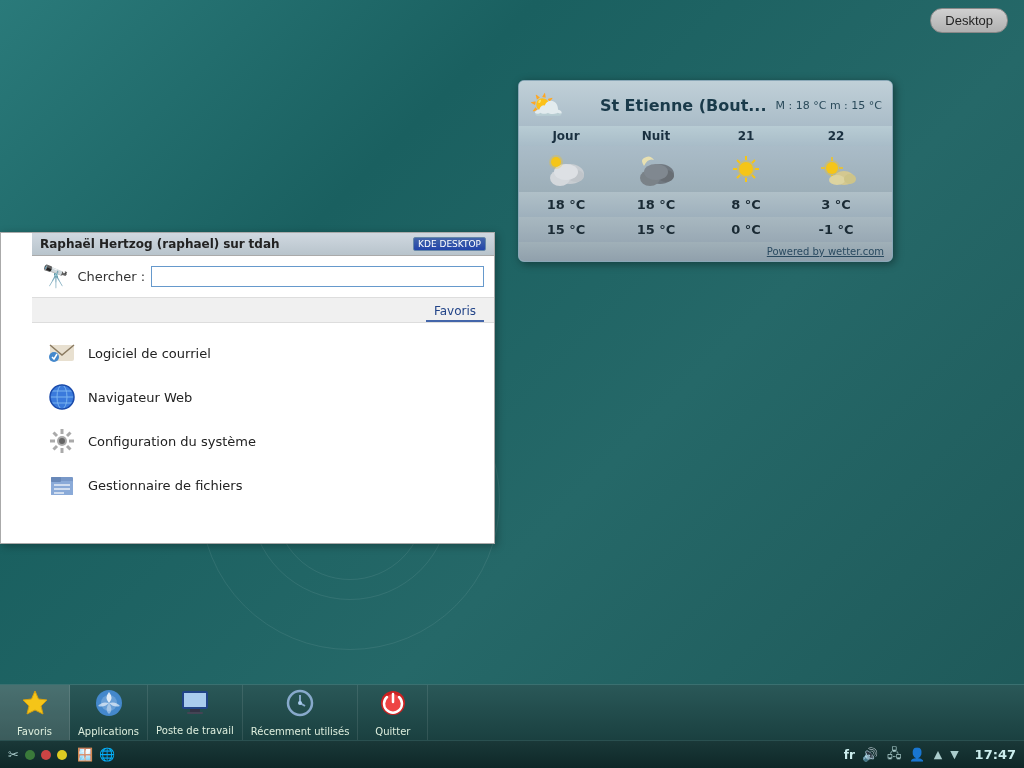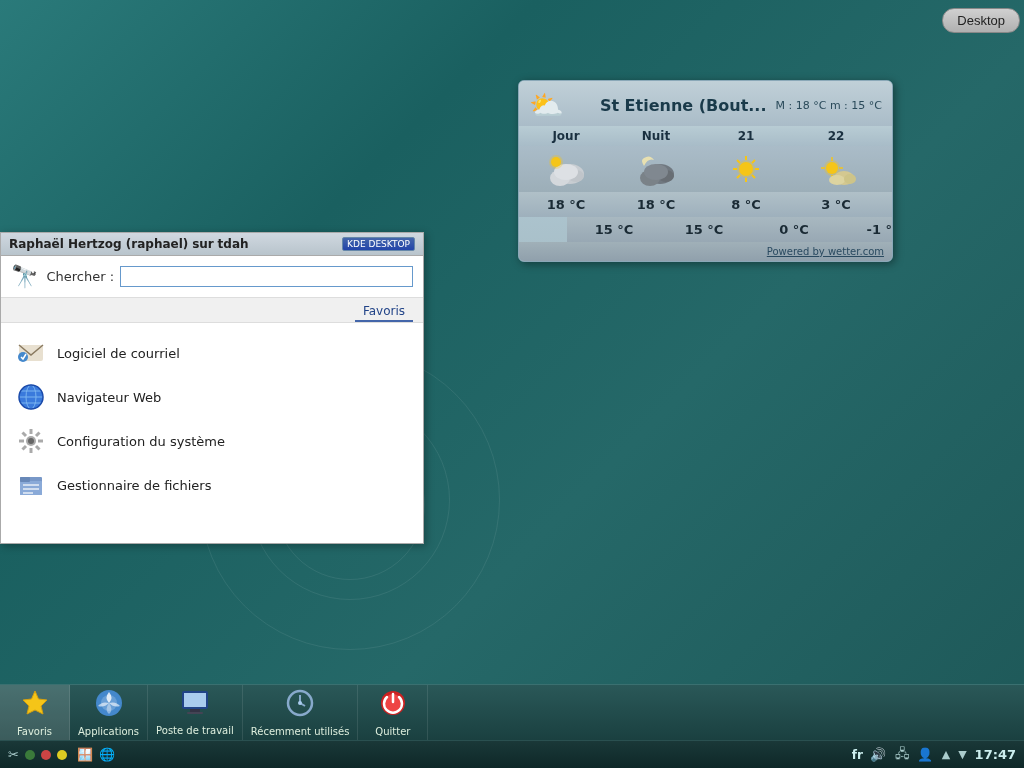--- a/index.html
+++ b/index.html
@@ -9,21 +9,21 @@
       overflow: hidden;
       font-family: 'DejaVu Sans', Arial, sans-serif;
       background: linear-gradient(135deg, #2a7a7a 0%, #1a6060 30%, #256868 60%, #1e5858 100%);
       position: relative;
     }
 
     
     .desktop-btn {
       position: absolute;
       top: 8px;
-      right: 4px;
+      right: 16px;
       background: linear-gradient(to bottom, #d0d0d0, #b0b0b0);
       border: 1px solid #888;
       border-radius: 12px;
       padding: 4px 14px;
       font-size: 13px;
       cursor: pointer;
       color: #222;
       z-index: 100;
       text-align: center;
     }
@@ -92,21 +92,20 @@
       display: grid;
       grid-template-columns: 90px 90px 90px 90px;
       background: linear-gradient(to bottom, #b0c0c8, #9eb0bc);
       padding: 5px 2px;
     }
     .weather-min-row {
       display: grid;
       grid-template-columns: 90px 90px 90px 90px;
       background: linear-gradient(to bottom, #a8b8c0, #98a8b4);
       padding: 5px 2px;
-      margin-left: 48px;
     }
     .weather-temp-cell {
       text-align: center;
       font-size: 13px;
       color: #1a2a34;
       font-weight: bold;
     }
     .weather-footer {
       text-align: right;
       padding: 4px 8px;
@@ -115,24 +114,25 @@
       text-decoration: underline;
       background: linear-gradient(to bottom, #a0b0b8, #90a0ac);
       cursor: pointer;
     }
 
     
     .launcher {
       position: absolute;
       top: 232px;
       left: 0px;
-      width: 424px;
+      width: 495px;
       background: white;
       border: 1px solid #aaa;
       box-shadow: 2px 2px 8px rgba(0,0,0,0.3);
+      padding-left: 31px;
     }
     .launcher-titlebar {
       background: linear-gradient(to bottom, #d0d8e0, #b8c4cc);
       padding: 4px 8px;
       display: flex;
       align-items: center;
       justify-content: space-between;
       border-bottom: 1px solid #aaa;
     }
     .launcher-user-info {
@@ -492,15 +492,15 @@
     <span style="font-size:13px;color:#aacccc;cursor:pointer;margin-left:4px;">🪟</span>
     <span style="font-size:13px;color:#aacccc;cursor:pointer;">🌐</span>
   </div>
   <div style="display:flex;align-items:center;gap:8px;padding:0 8px;">
     <span style="font-size:12px;color:#cceeee;font-weight:bold;">fr</span>
     <span style="font-size:13px;color:#aacccc;cursor:pointer;">🔊</span>
     <span style="font-size:13px;color:#aacccc;cursor:pointer;">🖧</span>
     <span style="font-size:13px;color:#aacccc;cursor:pointer;">👤</span>
     <span style="font-size:11px;color:#aacccc;">▲</span>
     <span style="font-size:11px;color:#aacccc;">▼</span>
-    <span style="font-size:13px;color:#cceeee;font-weight:bold;margin-left:0;">17:47</span>
+    <span style="font-size:13px;color:#cceeee;font-weight:bold;margin-left:8px;">17:47</span>
   </div>
 </div>
 
 </body></html>

